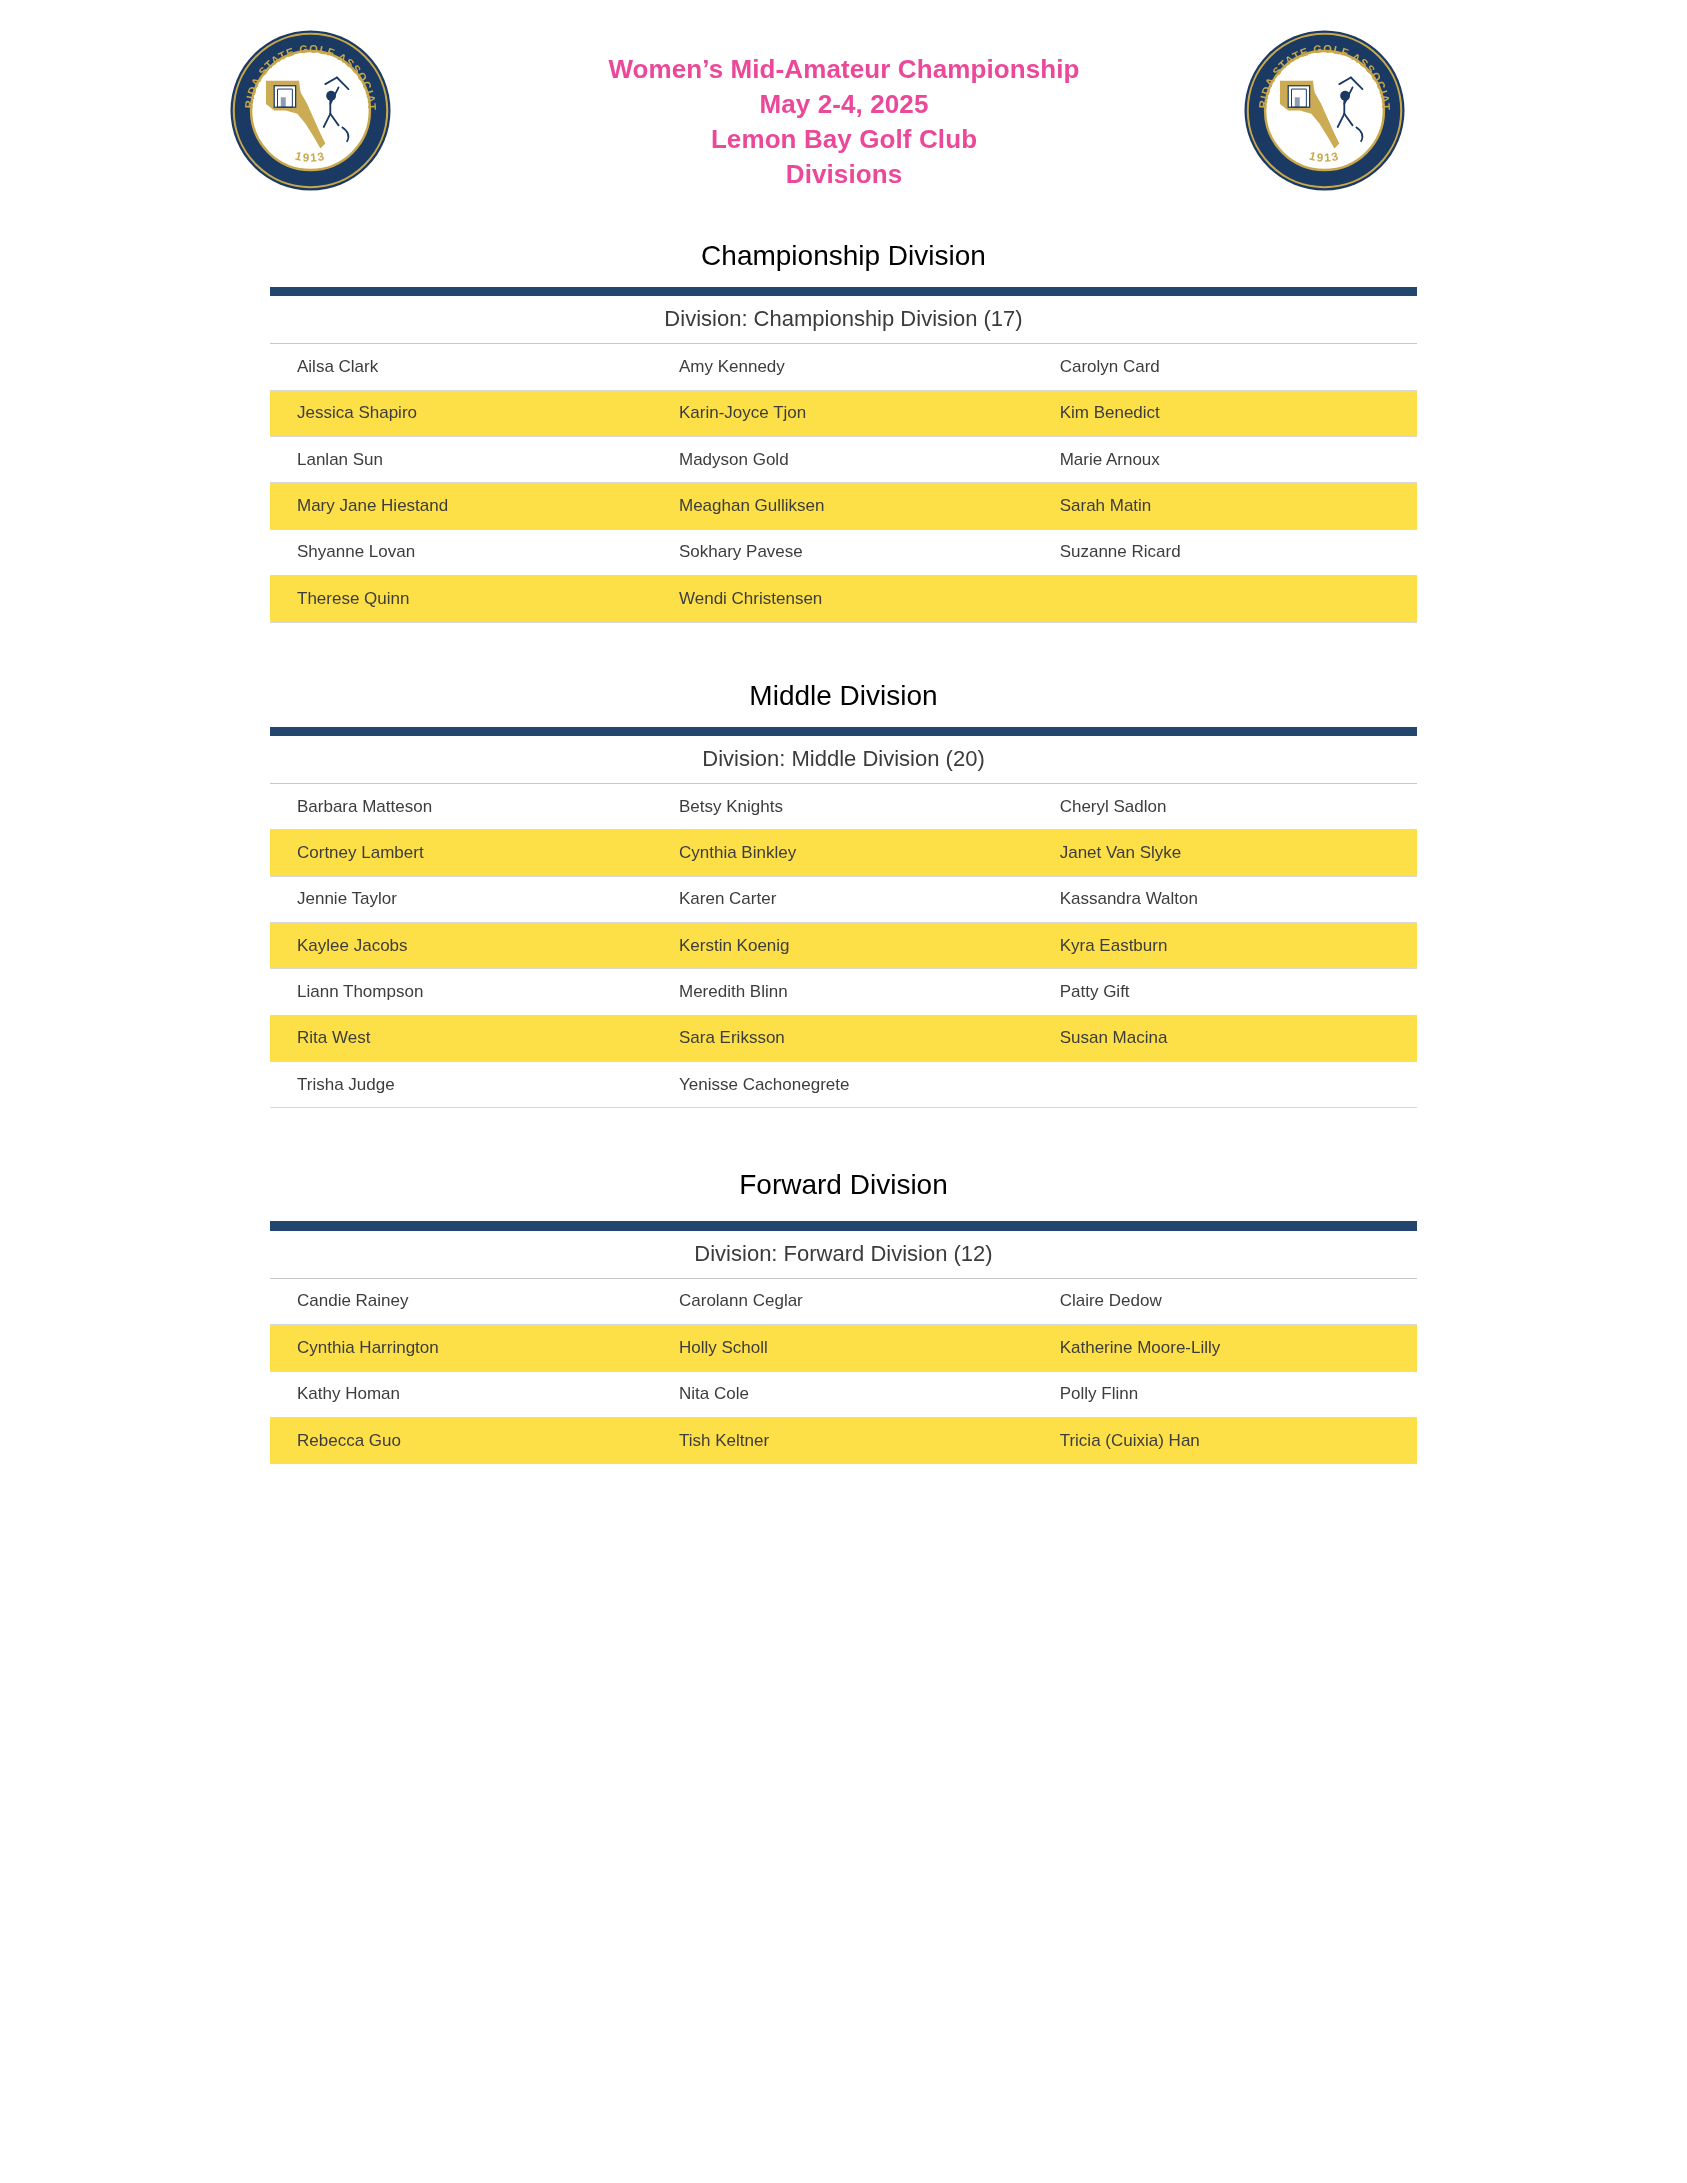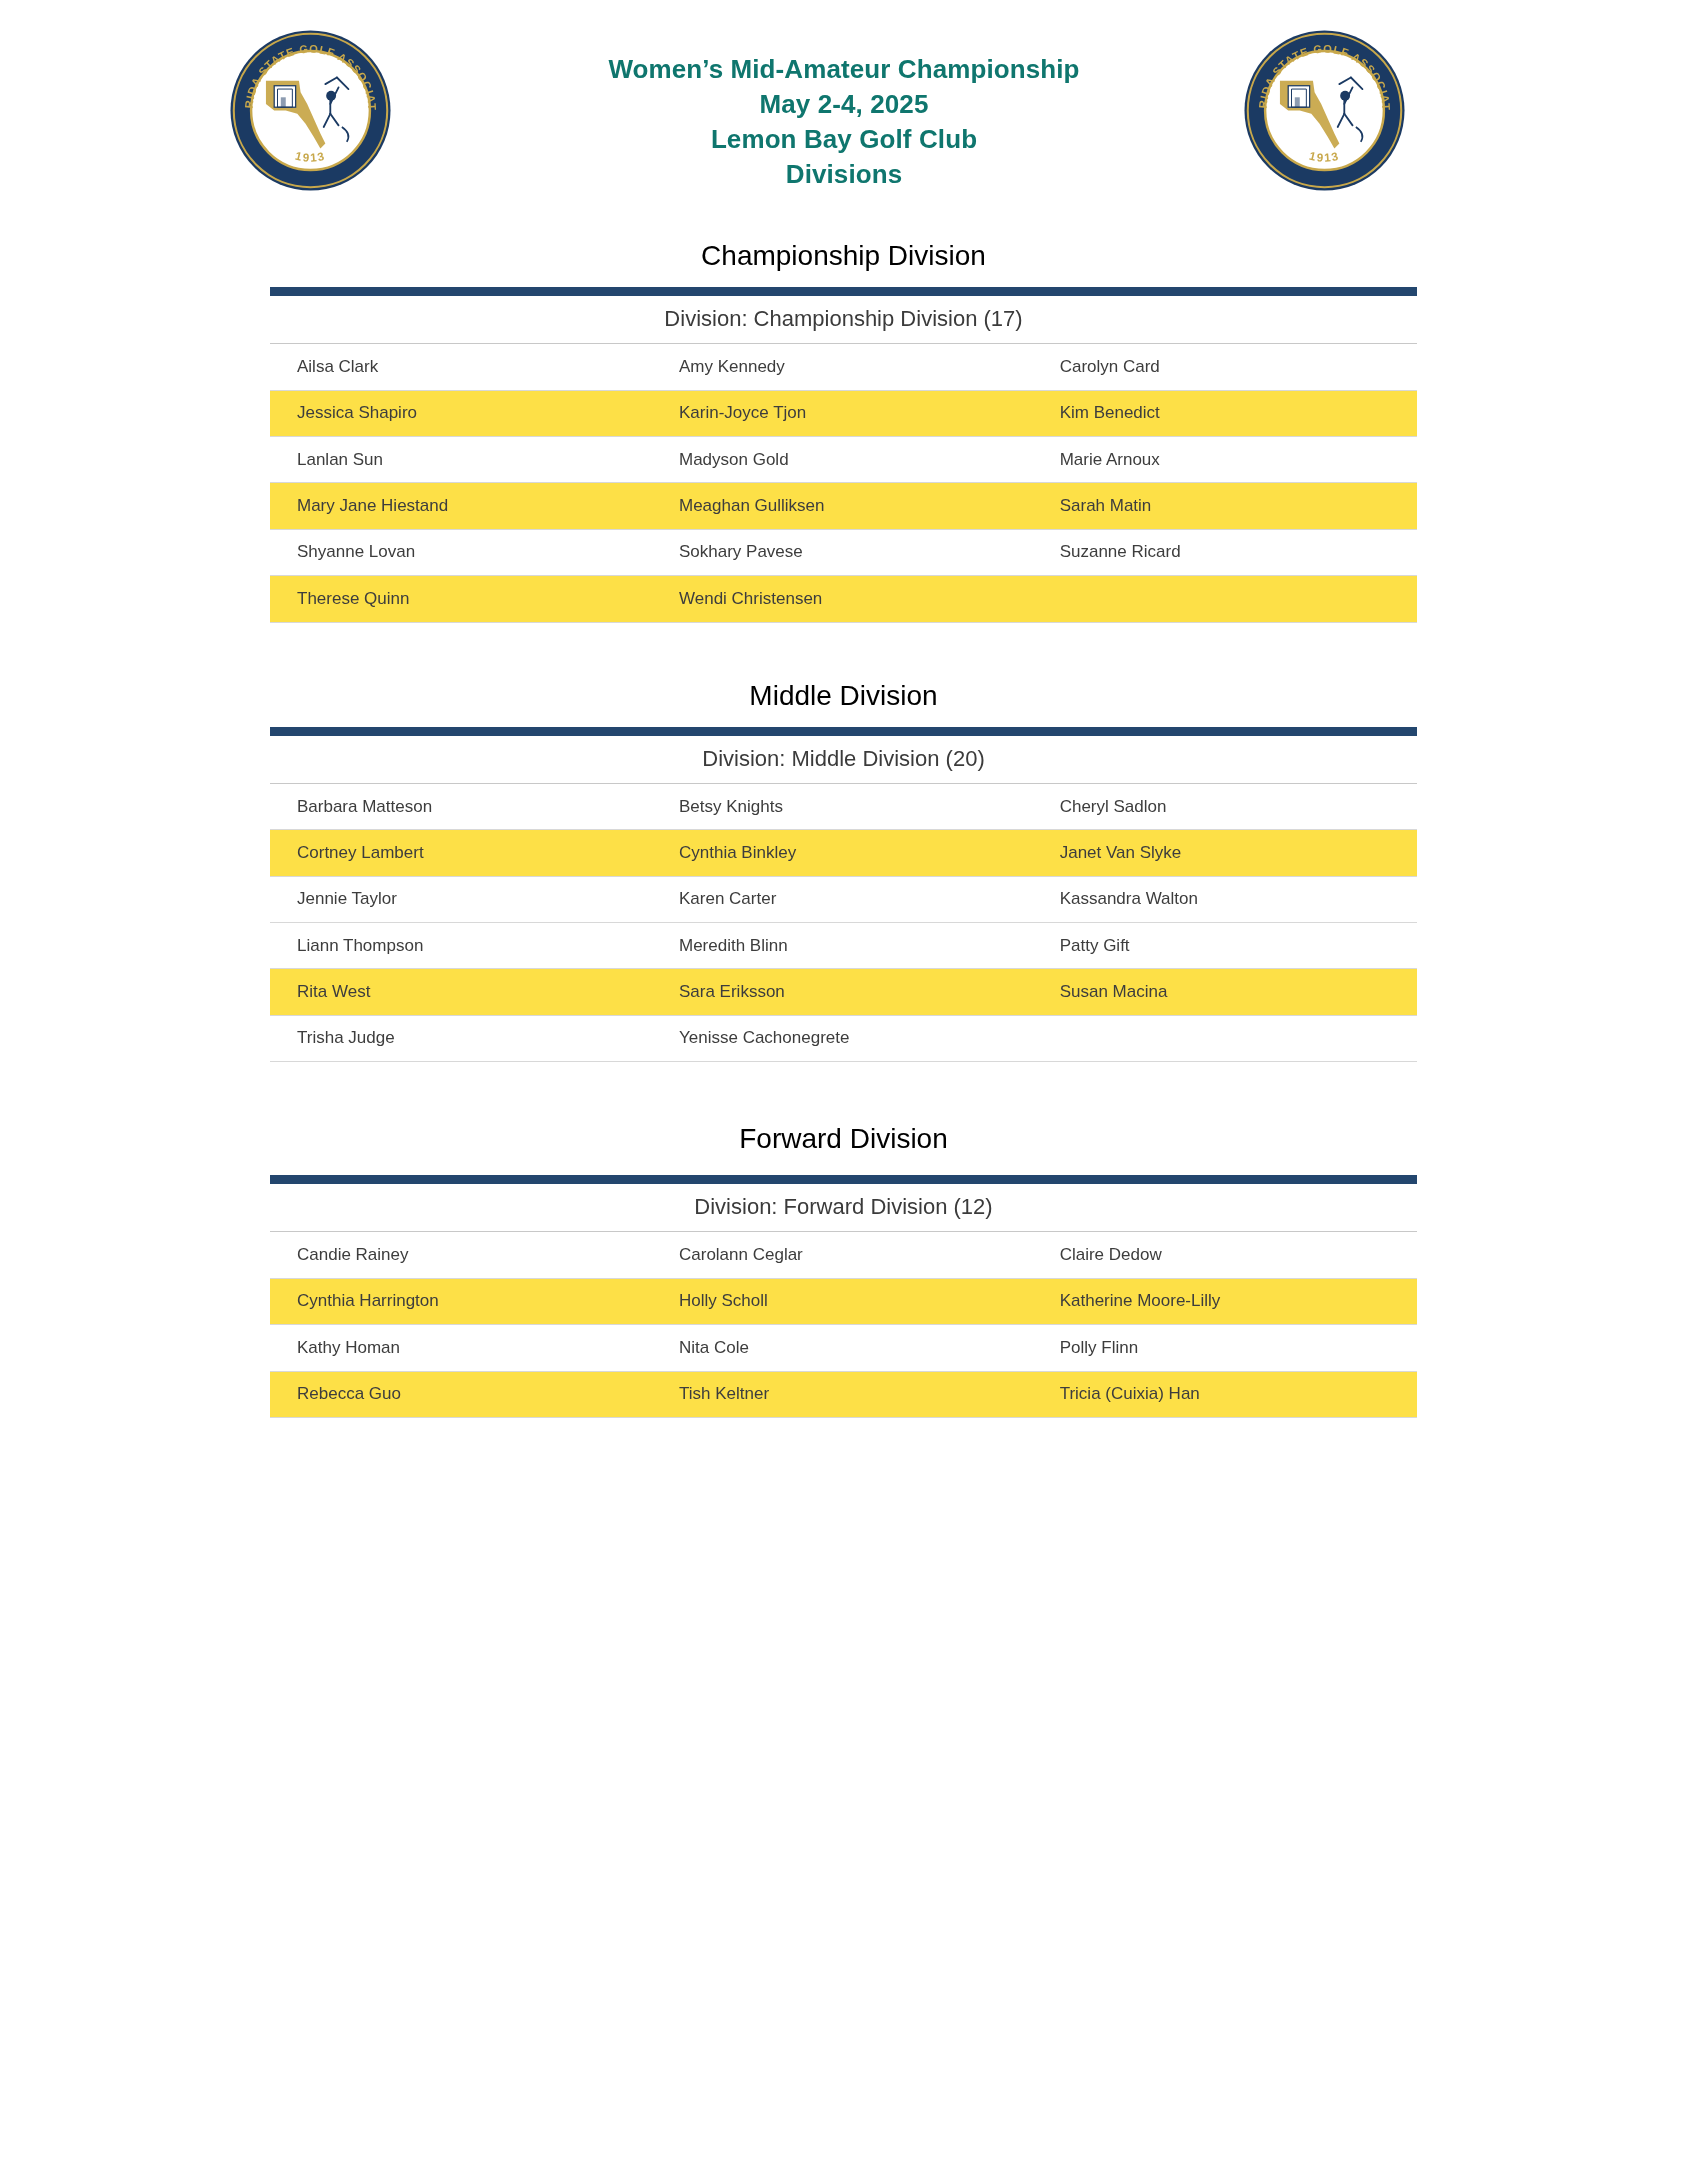--- a/index.html
+++ b/index.html
@@ -43,21 +43,21 @@
     left: 422px;
     top: 52px;
     width: 844px;
     text-align: center;
   }
   .title-block .line {
     font-size: 26px;
     font-weight: bold;
     line-height: 35px;
     letter-spacing: 0.1px;
-    color: #0f766e;
+    color: #ec4899;
   }
 
   
   .section {
     width: 1147px;
     margin: 0 auto;
   }
   .section-heading {
     text-align: center;
     font-size: 28px;
@@ -252,20 +252,25 @@
           <tr class="alt">
             <td class="c1">Cortney Lambert</td>
             <td class="c2">Cynthia Binkley</td>
             <td class="c3">Janet Van Slyke</td>
           </tr>
           <tr>
             <td class="c1">Jennie Taylor</td>
             <td class="c2">Karen Carter</td>
             <td class="c3">Kassandra Walton</td>
           </tr>
+          <tr class="alt">
+            <td class="c1">Kaylee Jacobs</td>
+            <td class="c2">Kerstin Koenig</td>
+            <td class="c3">Kyra Eastburn</td>
+          </tr>
           <tr>
             <td class="c1">Liann Thompson</td>
             <td class="c2">Meredith Blinn</td>
             <td class="c3">Patty Gift</td>
           </tr>
           <tr class="alt">
             <td class="c1">Rita West</td>
             <td class="c2">Sara Eriksson</td>
             <td class="c3">Susan Macina</td>
           </tr>

